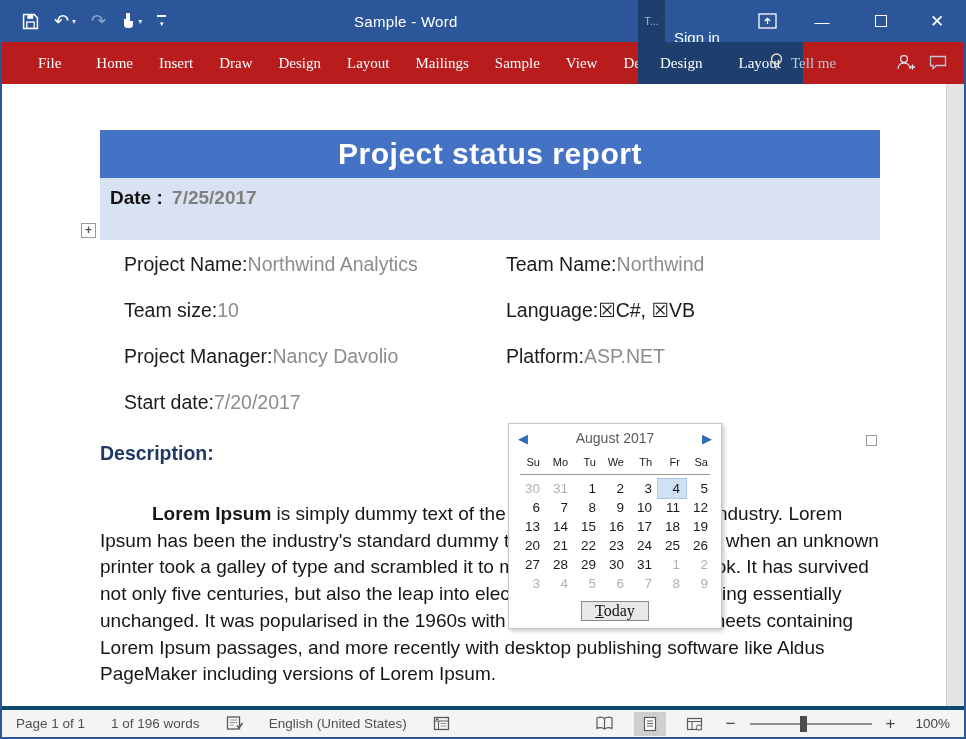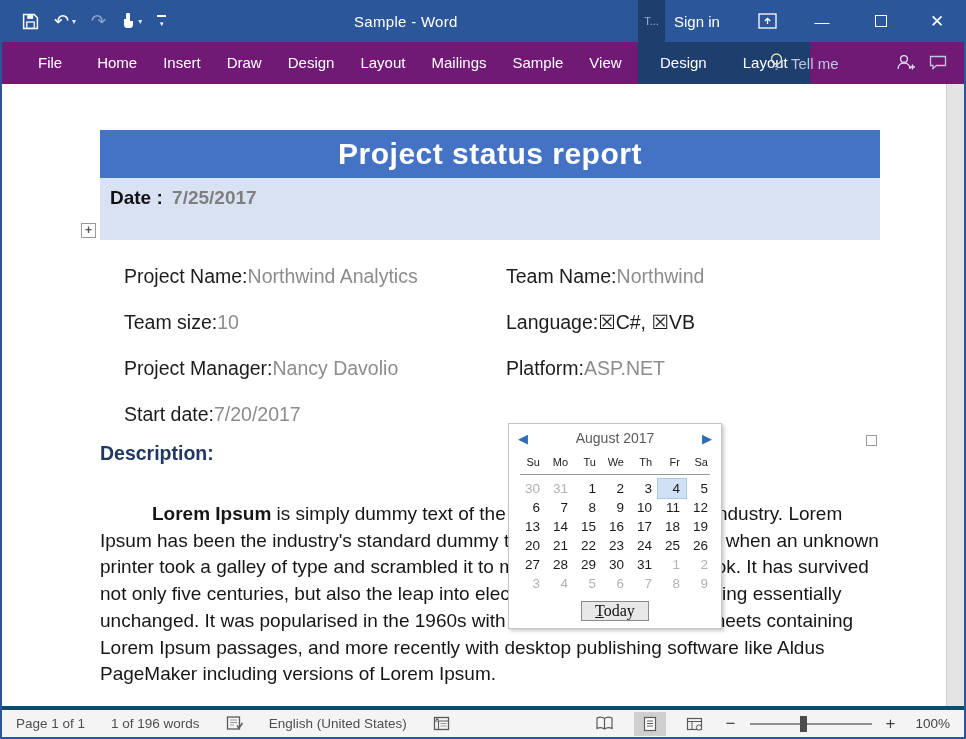--- a/index.html
+++ b/index.html
@@ -21,49 +21,49 @@
   .qat { position:absolute; left:20px; top:0; height:42px; display:flex; align-items:center; gap:15px; }
   .qat-icon { display:flex; align-items:center; gap:3px; color:#fff; font-size:17px; cursor:default; }
   .qat-icon .dd { font-size:8px; color:#dfe6f2; }
   .qat-icon.disabled { opacity:.45; }
   .uglyph { font-size:18px; line-height:18px; }
   .overflow-icon { display:flex; flex-direction:column; align-items:center; }
   .overflow-icon .bar { width:9px; border-top:2px solid #fff; margin-bottom:1px; }
   .overflow-icon .tri { font-size:7px; color:#fff; line-height:6px; }
   .win-title { position:absolute; left:352px; top:0; height:42px; display:flex; align-items:center; font-size:15px; letter-spacing:.3px; }
   .ctx-head { position:absolute; left:636px; top:0; width:27px; height:42px; background:#1e3e6e; color:#9db1cf; font-size:11px; display:flex; align-items:center; justify-content:center; }
-  .signin { position:absolute; left:664px; top:0; height:42px; display:flex; align-items:center; font-size:15px; padding:0 8px; }
+  .signin { position:absolute; left:664px; top:16px; height:42px; display:flex; align-items:center; font-size:15px; padding:0 8px; }
   .ribbon-display { position:absolute; left:756px; top:12px; width:20px; height:18px; }
   .win-btn { position:absolute; top:0; width:34px; height:42px; display:flex; align-items:center; justify-content:center; color:#fff; }
   .win-min { left:803px; font-size:15px; }
   .win-max { left:862px; }
   .win-max .boxglyph { width:12px; height:12px; border:1.5px solid #fff; display:block; }
   .win-close { left:918px; font-size:17px; }
   
-  .tabsrow { position:relative; height:42px; background:#701a75; }
+  .tabsrow { position:relative; height:42px; background:#b91c1c;font-family:Liberation Serif, serif; }
   .ribbon-tab-list { display:flex; height:42px; align-items:center; padding-left:20px; }
   .rtab { color:#fff; font-size:15px; padding:0 13px; height:42px; line-height:42px; white-space:nowrap; }
   .rtab.file-tab { padding:0 16px; margin-right:6px; }
   .ctx-tabs { position:absolute; left:636px; top:0; height:42px; background:#1e3e6e; display:flex; padding:0 4px; }
   .ctx-tabs .rtab { padding:0 18px; }
   .tellme { position:absolute; left:767px; top:0; height:42px; display:flex; align-items:center; gap:7px; color:#bcc7da; font-size:15px; }
   .share-btn { position:absolute; left:893px; top:10px; }
   .comment-btn { position:absolute; left:927px; top:13px; }
   
   .doc-area { position:relative; height:622px; background:#fff; overflow:hidden; }
   .gray-strip { position:absolute; right:0; top:0; width:18px; height:622px; background:#e4e4e4; border-left:1px solid #d0d0d0; }
   .banner { position:absolute; left:98px; top:46px; width:780px; height:48px; background:#4472c4; color:#fff;
             font-size:30px; font-weight:bold; text-align:center; line-height:48px; letter-spacing:.5px; }
   .dateband { position:absolute; left:98px; top:94px; width:780px; height:62px; background:#d9e2f3; }
   .dateband .inner { padding:9px 0 0 10px; font-size:19px; font-weight:bold; }
   .dateband .dlabel { color:#111; }
   .dateband .dvalue { color:#7f7f7f; margin-left:4px; }
   .move-handle { position:absolute; left:79px; top:139px; width:15px; height:15px; border:1px solid #999;
                  background:#fff; color:#555; font-size:12px; line-height:12px; text-align:center; font-weight:bold; }
-  .fields-grid { position:absolute; left:122px; top:176px; width:762px; display:grid;
+  .fields-grid { position:absolute; left:122px; top:164px; width:762px; display:grid;
                  grid-template-columns:382px 380px; grid-auto-rows:46px; }
   .field { font-size:19.5px; padding-top:5px; white-space:nowrap; }
   .flabel { color:#1c1c1c; }
   .fvalue { color:#8c8c8c; }
   .fvalue.dark { color:#1c1c1c; }
   .field-end-date { display:flex; align-items:flex-start; padding-top:0; }
   .field-end-date .flabel { padding-top:5px; }
   .dp-handle { width:13px; height:30px; margin-top:0px; background:#f3f3f3; border:1px solid #c9c9c9;
                color:#6a6a6a; font-size:12px; display:flex; align-items:center; justify-content:center; margin-right:-1px; }
   .dp-box { display:inline-flex; align-items:center; border:1px solid #c9c9c9; background:#fff; padding:2px; height:33px; }

